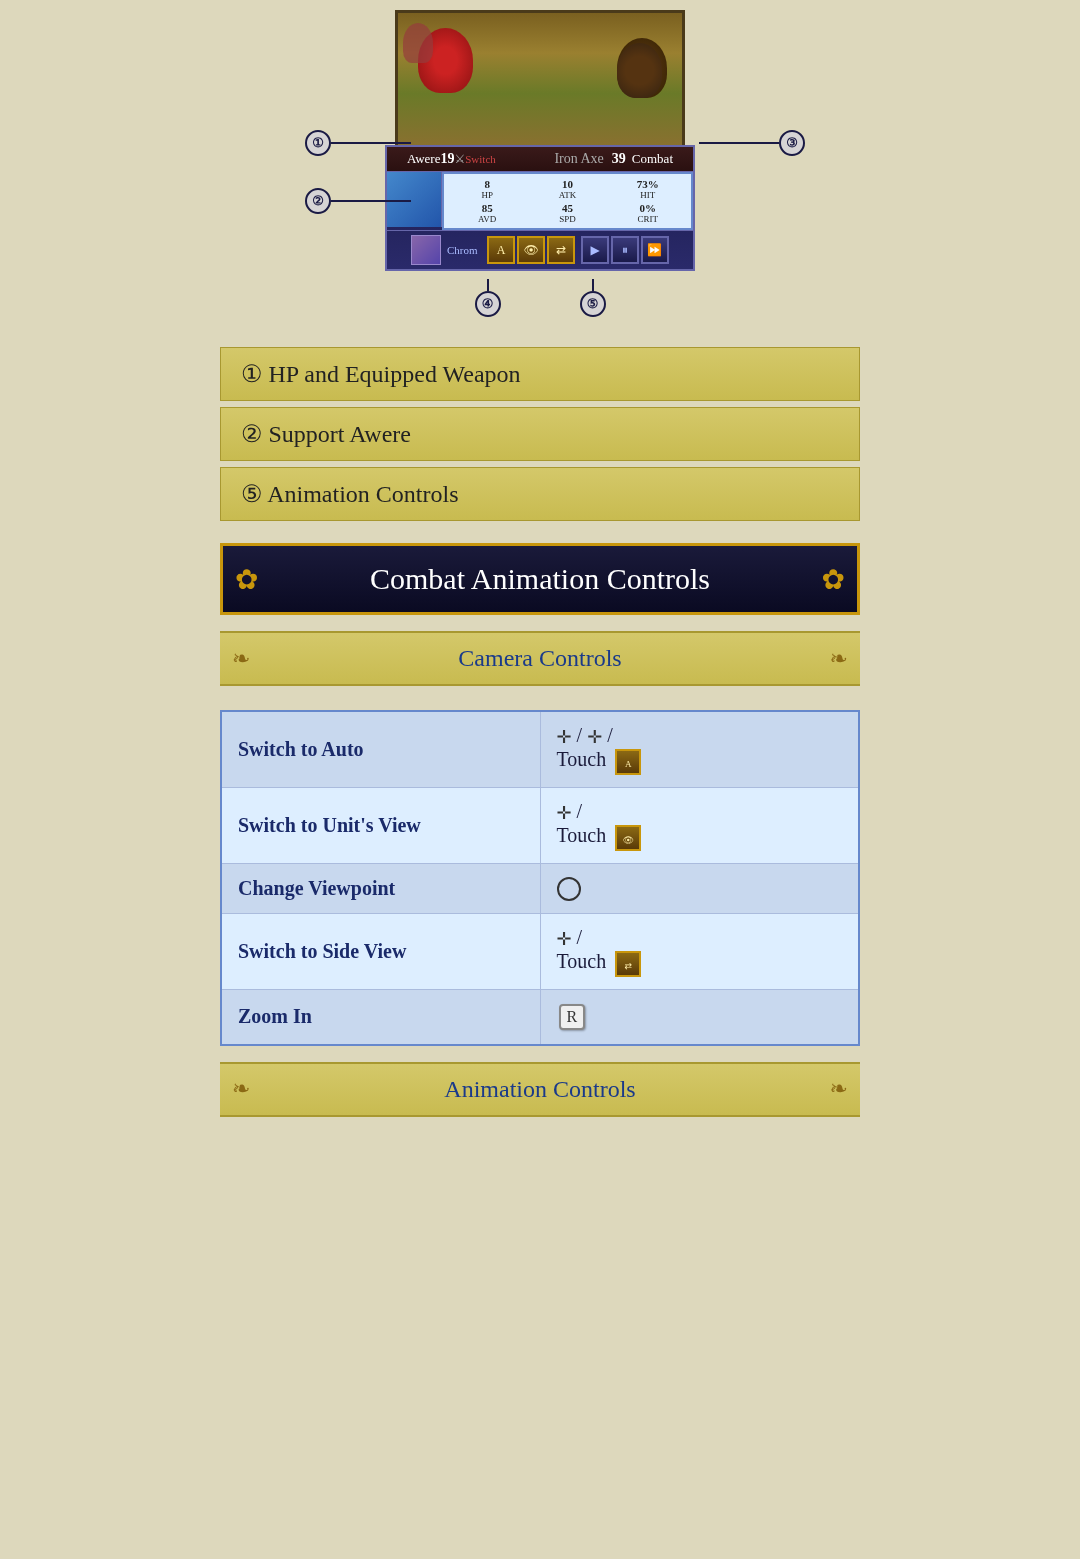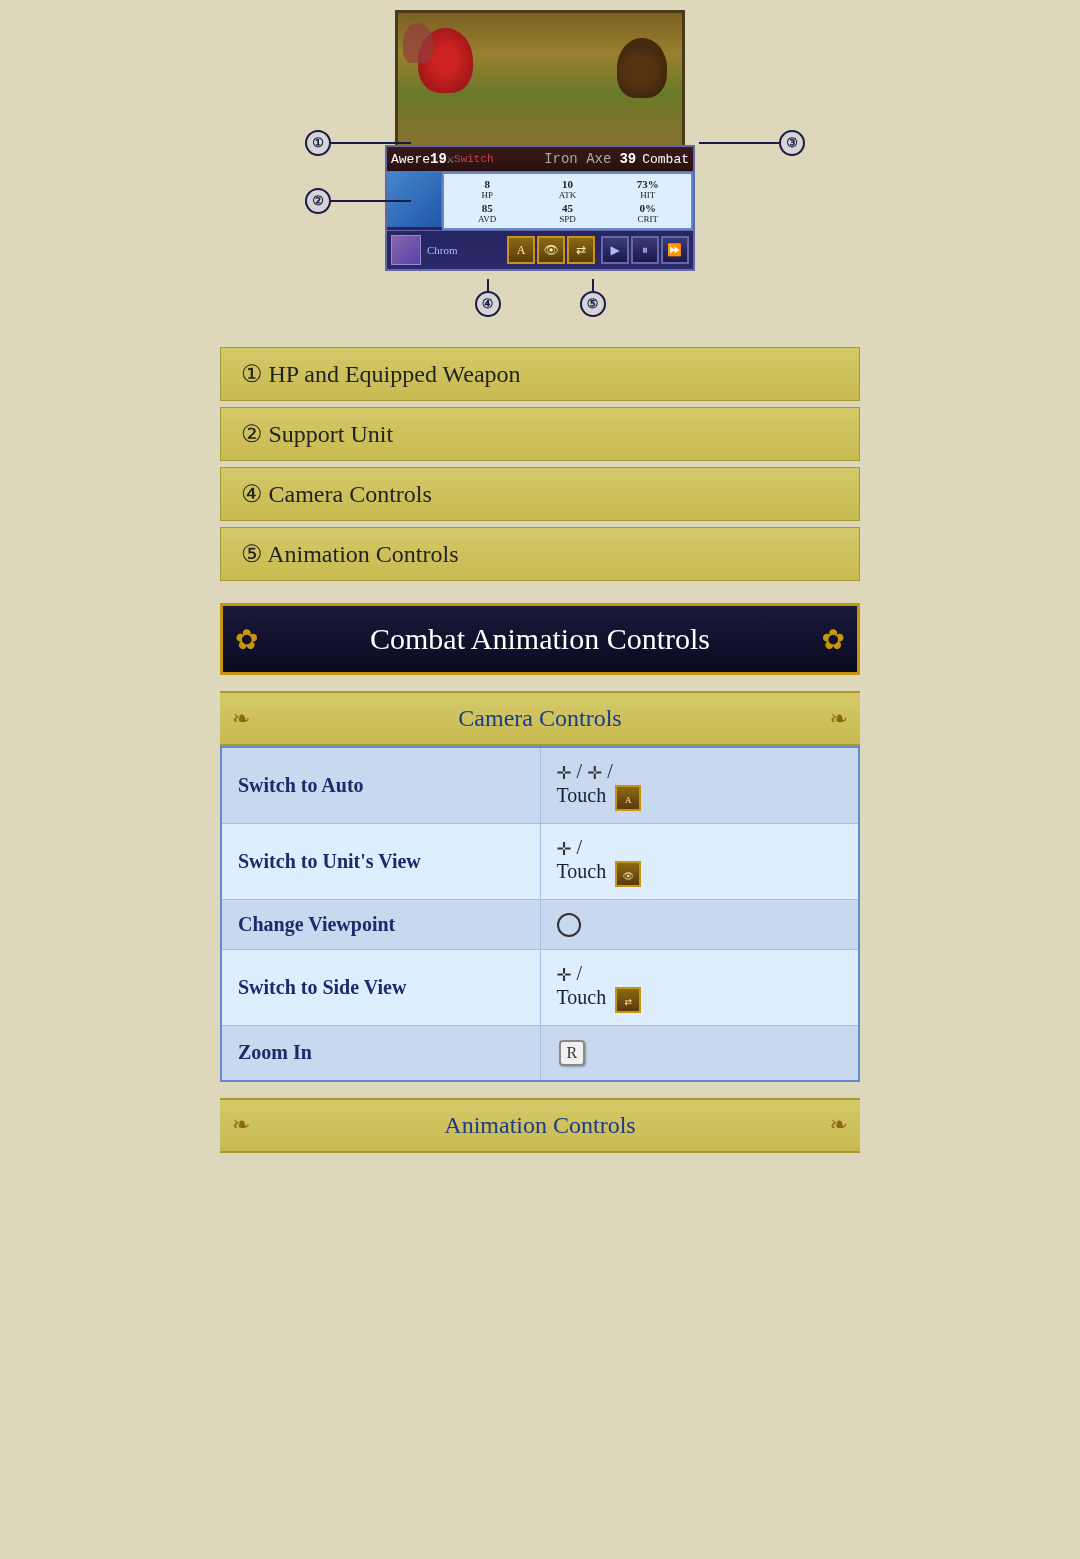--- a/index.html
+++ b/index.html
@@ -44,24 +44,23 @@
       background: linear-gradient(180deg, #1a1a4a 0%, #2a2a6a 100%);
       border: 2px solid #6666aa;
       position: relative;
       margin-top: -5px;
     }
 
     .ui-top-bar {
       display: flex;
       justify-content: flex-end;
       align-items: center;
-      padding: 4px 4px;
+      padding: 4px 20px;
       background: linear-gradient(180deg, #3a1a1a 0%, #2a1010 100%);
       border-bottom: 1px solid #6666aa;
-      font-family: Liberation Mono, monospace;
     }
 
     .ui-top-bar .name-left {
       color: #ffffff;
       font-size: 13px;
     }
 
     .ui-top-bar .hp-num {
       color: #ffffff;
       font-size: 14px;
@@ -111,21 +110,21 @@
     }
 
     .stats-box .stat-val {
       font-weight: bold;
       font-size: 11px;
     }
 
     .ui-bottom-row {
       display: flex;
       align-items: center;
-      padding: 4px 4px;
+      padding: 4px 24px;
       gap: 6px;
       border-top: 1px solid #6666aa;
     }
 
     .support-portrait {
       width: 30px;
       height: 30px;
       background: linear-gradient(135deg, #8866aa, #5544aa);
       border: 1px solid #9988cc;
     }
@@ -249,20 +248,21 @@
       font-size: 22px;
       color: #8b6914;
     }
 
     
     .controls-table {
       width: 100%;
       border-collapse: collapse;
       border: 2px solid #6688cc;
       background: #701a75;
+      margin-top: 24px;
     }
 
     .controls-table tr {
       border-bottom: 1px solid #aabbdd;
     }
 
     .controls-table tr:nth-child(odd) {
       background: #c8d8ee;
     }
 
@@ -441,24 +441,21 @@
   </div>
 </div>
 
 <div class="main-content">
 
   <div>
     <div class="info-item">
       <span>① HP and Equipped Weapon</span>
     </div>
     <div class="info-item">
-      <span>② Support Unit</span>
-    </div>
-    <div class="info-item">
-      <span>④ Camera Controls</span>
+      <span>② Support Awere</span>
     </div>
     <div class="info-item">
       <span>⑤ Animation Controls</span>
     </div>
   </div>
 
   <div style="height:16px;"></div>
 
   <div class="section-header">
     <span class="ornament-left">✿</span>

